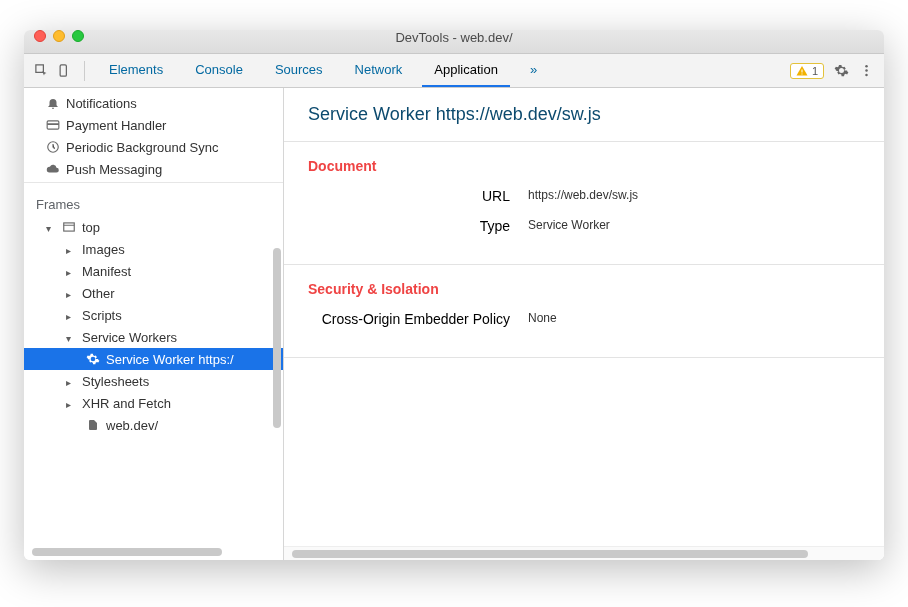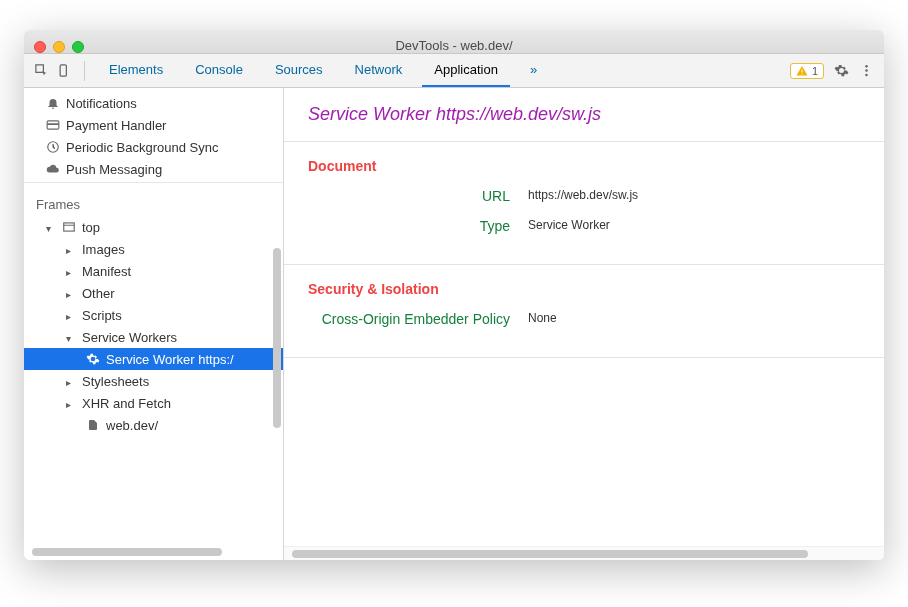--- a/index.html
+++ b/index.html
@@ -20,21 +20,21 @@
     border-radius: 6px;
     box-shadow: 0 10px 40px rgba(0,0,0,0.25);
     display: flex;
     flex-direction: column;
     overflow: hidden;
   }
   .titlebar {
     height: 24px;
     background: linear-gradient(#e8e8e8, #dcdcdc);
     display: flex;
-    align-items: flex-end;
+    align-items: flex-start;
     padding: 0 10px;
     border-bottom: 1px solid #c8c8c8;
   }
   .traffic { display: flex; gap: 7px; }
   .dot { width: 12px; height: 12px; border-radius: 50%; }
   .dot.red { background: #ff5f57; border:1px solid #e1413a; }
   .dot.yellow { background: #febc2e; border:1px solid #e09e1a; }
   .dot.green { background: #28c840; border:1px solid #1aaa2c; }
   .title { flex: 1; text-align: center; font-size: 13px; color: #4a4a4a; margin-left:-50px; }
   .toolbar {
@@ -80,31 +80,30 @@
   .indent-2 { padding-left:42px; }
   .indent-3 { padding-left:62px; }
   .caret::before { content:"▸"; font-size:10px; color:#606060; display:inline-block; width:10px; }
   .caret.open::before { content:"▾"; }
   .tree-row.selected {
     background:#1a73e8; color:#fff;
   }
   .tree-row.selected .ticon svg { fill:#fff; }
   .main { flex:1; display:flex; flex-direction:column; overflow:hidden; background:#fff; }
   .main-title {
-    font-size:18px; color:#a21caf; padding:16px 24px;
+    font-size:18px; color:#0c4a6e; padding:16px 24px;
     border-bottom:1px solid #e3e3e3;
-    font-style:italic;
   }
   .section {
     padding:16px 24px;
     border-bottom:1px solid #e3e3e3;
   }
   .section h3 { font-size:14px; font-weight:700; color:#ef4444; margin-bottom:14px; }
   .kv { display:flex; margin-bottom:14px; }
-  .kv .k { width:220px; text-align:right; padding-right:18px; color:#15803d; font-size:14px; }
+  .kv .k { width:220px; text-align:right; padding-right:18px; color:#000000; font-size:14px; }
   .kv .v { color:#333; font-size:12px; }
   .scrollbar-h {
     height:14px; background:#fafafa; border-top:1px solid #eee;
     display:flex; align-items:center;
   }
   .thumb { height:8px; background:#c9c9c9; border-radius:4px; margin-left:8px; width:86%; }
   .sb-thumb { position:absolute; left:8px; bottom:4px; height:8px; width:190px; background:#c9c9c9; border-radius:4px; }
   .sb-vthumb { position:absolute; right:2px; top:160px; width:8px; height:180px; background:#c9c9c9; border-radius:4px; }
   .divider { height:1px; background:#e6e6e6; margin:2px 0 4px 0; }
   svg { display:block; }

